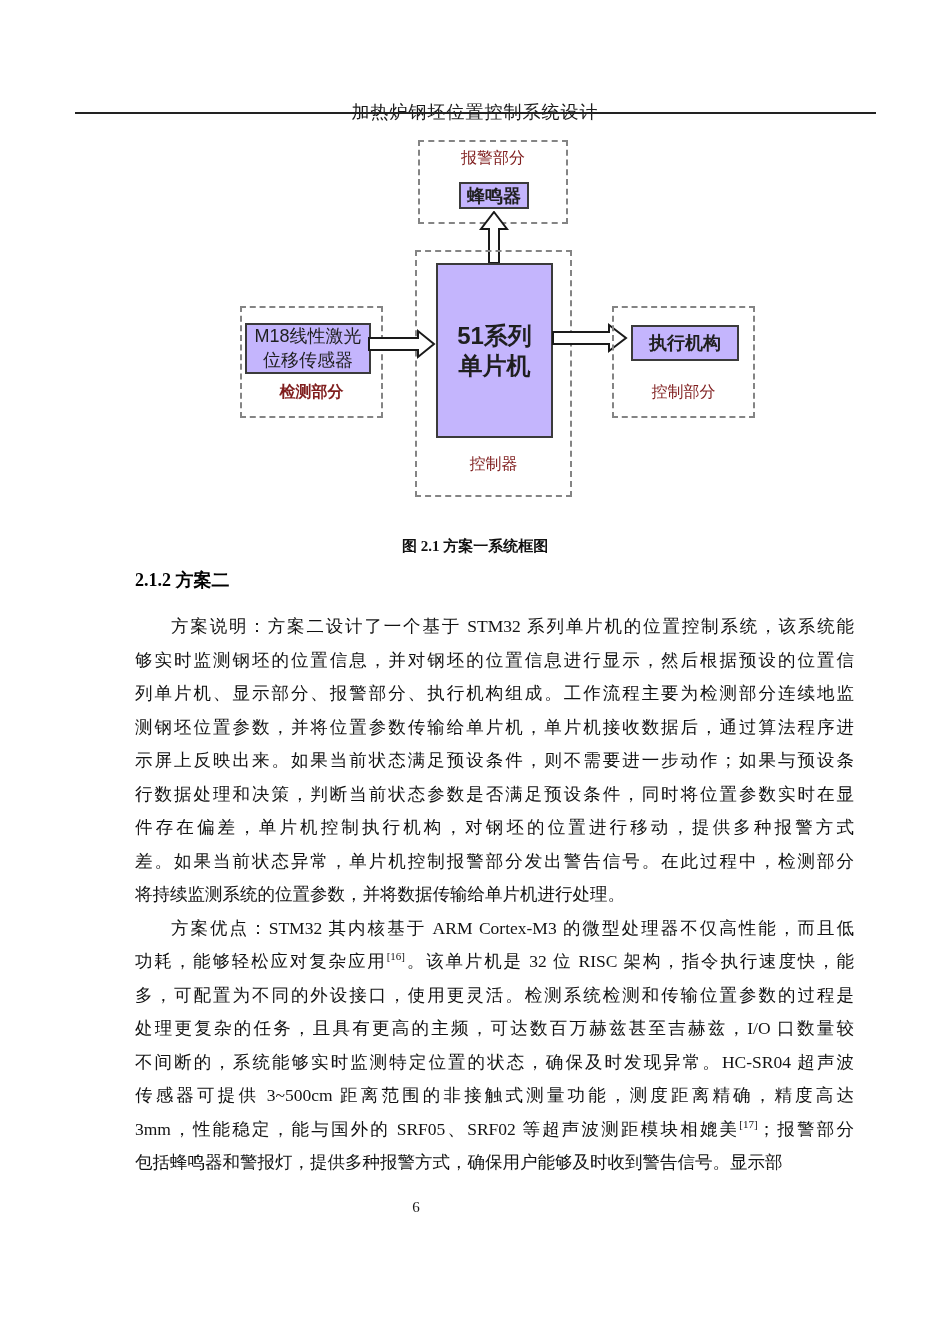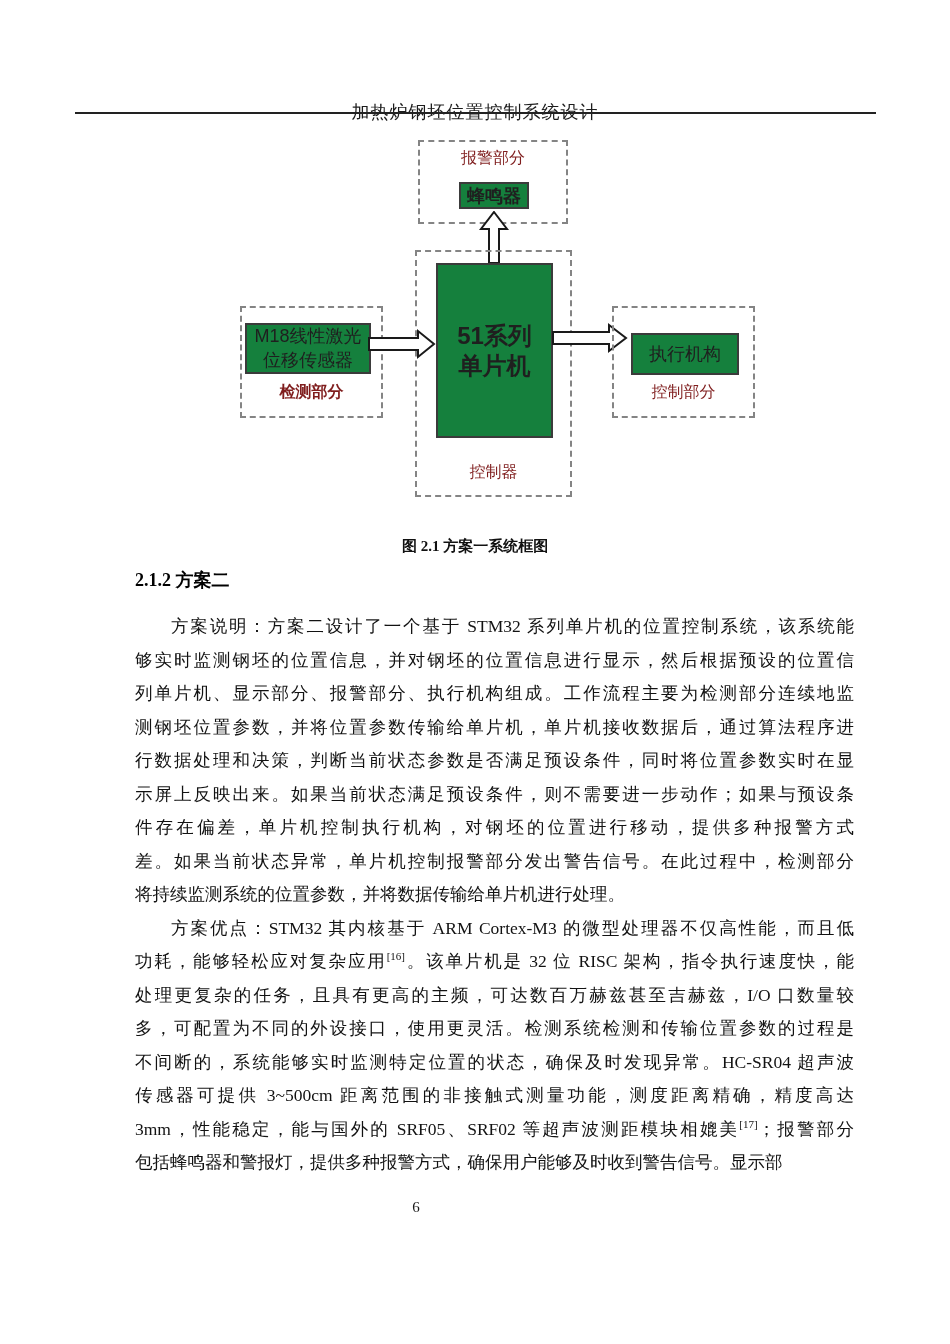--- a/index.html
+++ b/index.html
@@ -20,41 +20,41 @@
     position:absolute;left:75px;top:112px;width:801px;height:2px;
     background:#222222;
   }
   
   .dash-box{
     position:absolute;border:2px dashed #848484;box-sizing:border-box;
     font-family:"Liberation Sans","DejaVu Sans",sans-serif;
   }
   .solid-box{
     position:absolute;border:2px solid #3b3b3b;box-sizing:border-box;
-    background:#15803d;display:flex;flex-direction:column;
+    background:#c4b5fd;display:flex;flex-direction:column;
     align-items:center;justify-content:center;
     font-family:"Liberation Sans","DejaVu Sans",sans-serif;
     color:#1f1f1f;
   }
   .group-label{
     position:absolute;left:0;right:0;text-align:center;
     font-size:16px;color:#7f1d1d;
   }
   .box-alarm{left:418px;top:140px;width:150px;height:84px;}
   .box-alarm .group-label{top:6px;}
   .box-buzzer{left:39px;top:40px;width:70px;height:27px;font-size:18px;font-weight:600;}
   .box-controller{left:415px;top:250px;width:157px;height:247px;}
-  .box-controller .group-label{bottom:12px;}
+  .box-controller .group-label{bottom:20px;}
   .box-mcu{left:19px;top:11px;width:117px;height:175px;font-size:24px;font-weight:600;line-height:1.25;}
   .box-detect{left:240px;top:306px;width:143px;height:112px;}
   .box-detect .group-label{bottom:13px;font-weight:bold;}
   .box-sensor{left:3px;top:15px;width:126px;height:51px;font-size:18px;font-weight:500;line-height:1.3;}
   .box-control{left:612px;top:306px;width:143px;height:112px;}
   .box-control .group-label{bottom:13px;}
-  .box-actuator{left:17px;top:17px;width:108px;height:42px;font-size:18px;font-weight:400;margin-top:8px;}
+  .box-actuator{left:17px;top:17px;width:108px;height:36px;font-size:18px;font-weight:700;}
   .arrow{position:absolute;}
   .arrow polygon{fill:#ffffff;stroke:#1a1a1a;stroke-width:2;stroke-linejoin:miter;}
   
   .figure-caption{
     position:absolute;left:0;right:0;top:537px;text-align:center;
     font-size:15px;font-weight:bold;color:#111111;
   }
   .section-heading{
     position:absolute;left:135px;top:568px;
     font-size:18px;font-weight:bold;color:#000000;
@@ -125,30 +125,30 @@
 
   <div class="figure-caption">图 2.1 方案一系统框图</div>
 
   <div class="section-heading">2.1.2 方案二</div>
 
   <div class="body-text">
     <div class="bline pfirst">方案说明：方案二设计了一个基于 STM32 系列单片机的位置控制系统，该系统能</div>
     <div class="bline">够实时监测钢坯的位置信息，并对钢坯的位置信息进行显示，然后根据预设的位置信</div>
     <div class="bline">列单片机、显示部分、报警部分、执行机构组成。工作流程主要为检测部分连续地监</div>
     <div class="bline">测钢坯位置参数，并将位置参数传输给单片机，单片机接收数据后，通过算法程序进</div>
+    <div class="bline">示屏上反映出来。如果当前状态满足预设条件，则不需要进一步动作；如果与预设条</div>
     <div class="bline">行数据处理和决策，判断当前状态参数是否满足预设条件，同时将位置参数实时在显</div>
-    <div class="bline">示屏上反映出来。如果当前状态满足预设条件，则不需要进一步动作；如果与预设条</div>
     <div class="bline">件存在偏差，单片机控制执行机构，对钢坯的位置进行移动，提供多种报警方式</div>
     <div class="bline">差。如果当前状态异常，单片机控制报警部分发出警告信号。在此过程中，检测部分</div>
     <div class="bline plast">将持续监测系统的位置参数，并将数据传输给单片机进行处理。</div>
 
     <div class="bline pfirst">方案优点：STM32 其内核基于 ARM Cortex-M3 的微型处理器不仅高性能，而且低</div>
     <div class="bline"><span>功耗，能够轻松应对复杂应用</span><sup>[16]</sup><span>。该单片机是 32 位 RISC 架构，指令执行速度快，能</span></div>
+    <div class="bline">多，可配置为不同的外设接口，使用更灵活。检测系统检测和传输位置参数的过程是</div>
     <div class="bline">处理更复杂的任务，且具有更高的主频，可达数百万赫兹甚至吉赫兹，I/O 口数量较</div>
-    <div class="bline">多，可配置为不同的外设接口，使用更灵活。检测系统检测和传输位置参数的过程是</div>
     <div class="bline">不间断的，系统能够实时监测特定位置的状态，确保及时发现异常。HC-SR04 超声波</div>
     <div class="bline">传感器可提供 3~500cm 距离范围的非接触式测量功能，测度距离精确，精度高达</div>
     <div class="bline"><span>3mm，性能稳定，能与国外的 SRF05、SRF02 等超声波测距模块相媲美</span><sup>[17]</sup><span>；报警部分</span></div>
     <div class="bline plast">包括蜂鸣器和警报灯，提供多种报警方式，确保用户能够及时收到警告信号。显示部</div>
   </div>
 
   <div class="page-number">6</div>
 
 </div>
 

